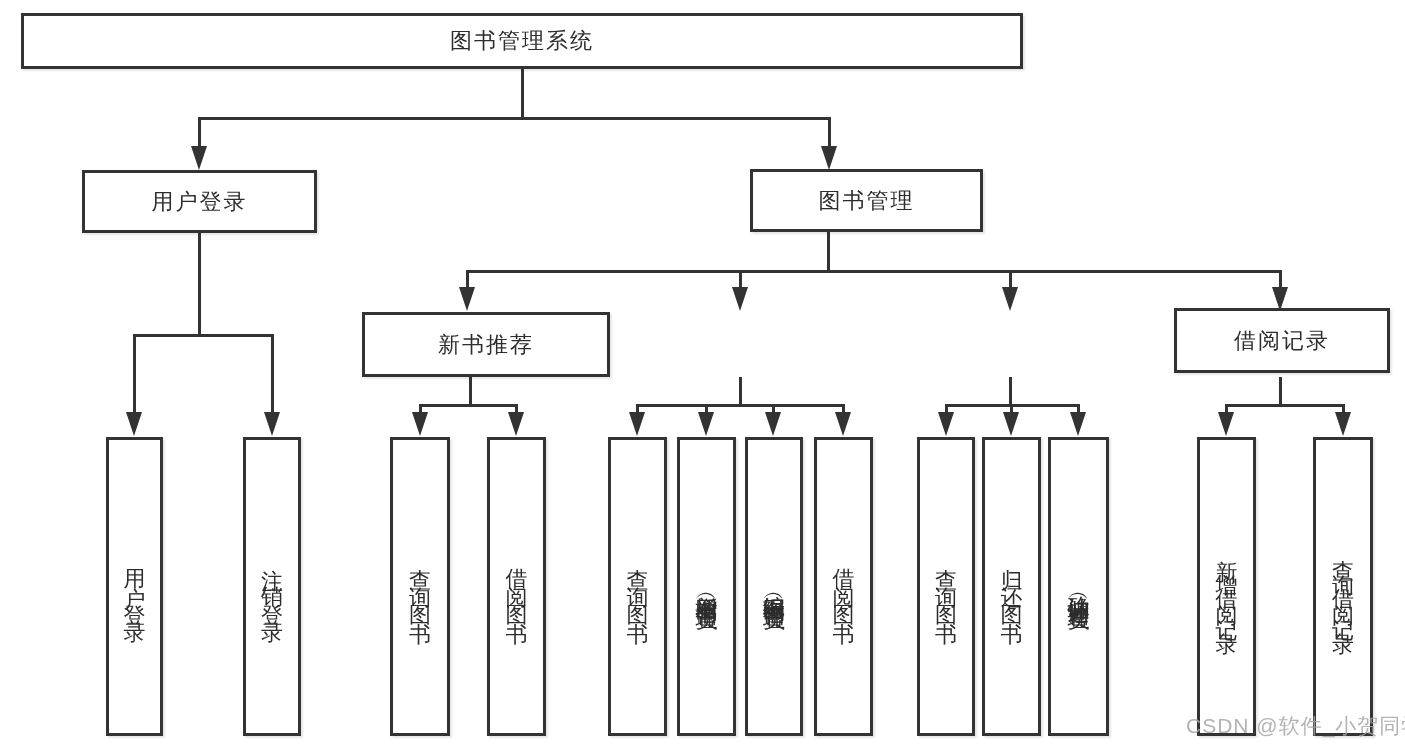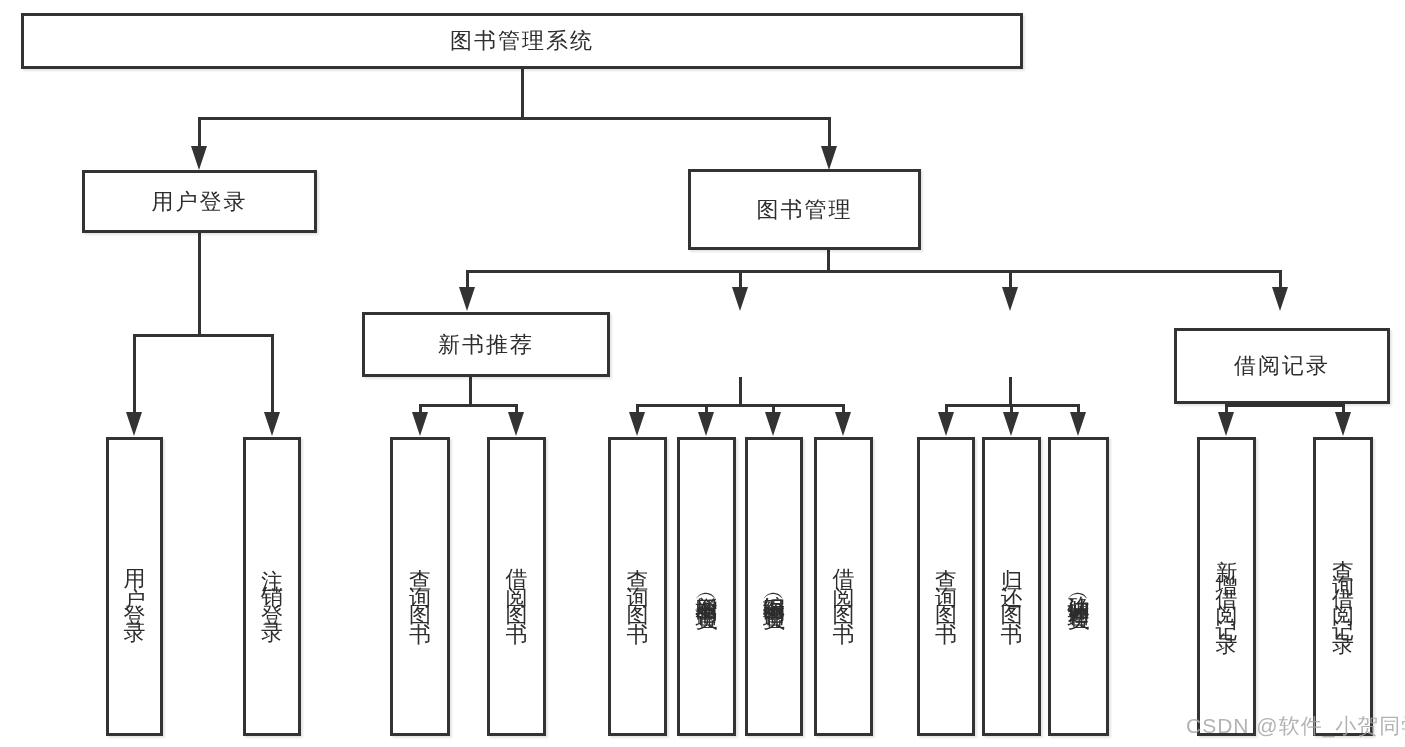--- a/index.html
+++ b/index.html
@@ -96,28 +96,28 @@
       <div class="ahead" style="left: 1335px; top: 412px;"></div>
     </div>
 
   <div class="box h" style="left:21px;top:13px;width:1002px;height:56px">
     <span>图书管理系统</span>
   </div>
 
   <div class="box h" style="left:82px;top:170px;width:235px;height:63px">
     <span>用户登录</span>
   </div>
-  <div class="box h" style="left:688px;top:169px;width:233px;height:81px">
+  <div class="box h" style="left:750px;top:169px;width:233px;height:63px">
     <span>图书管理</span>
   </div>
 
   <div class="box h" style="left:362px;top:312px;width:248px;height:65px">
     <span>新书推荐</span>
   </div>
-  <div class="box h" style="left:1174px;top:328px;width:216px;height:76px">
+  <div class="box h" style="left:1174px;top:308px;width:216px;height:65px">
     <span>借阅记录</span>
   </div>
 
   <div class="box v" style="left:106px;top:437px;width:57px;height:299px">
     <span>用户登录</span>
   </div>
   <div class="box v" style="left:243px;top:437px;width:58px;height:299px">
     <span>注销登录</span>
   </div>
 

